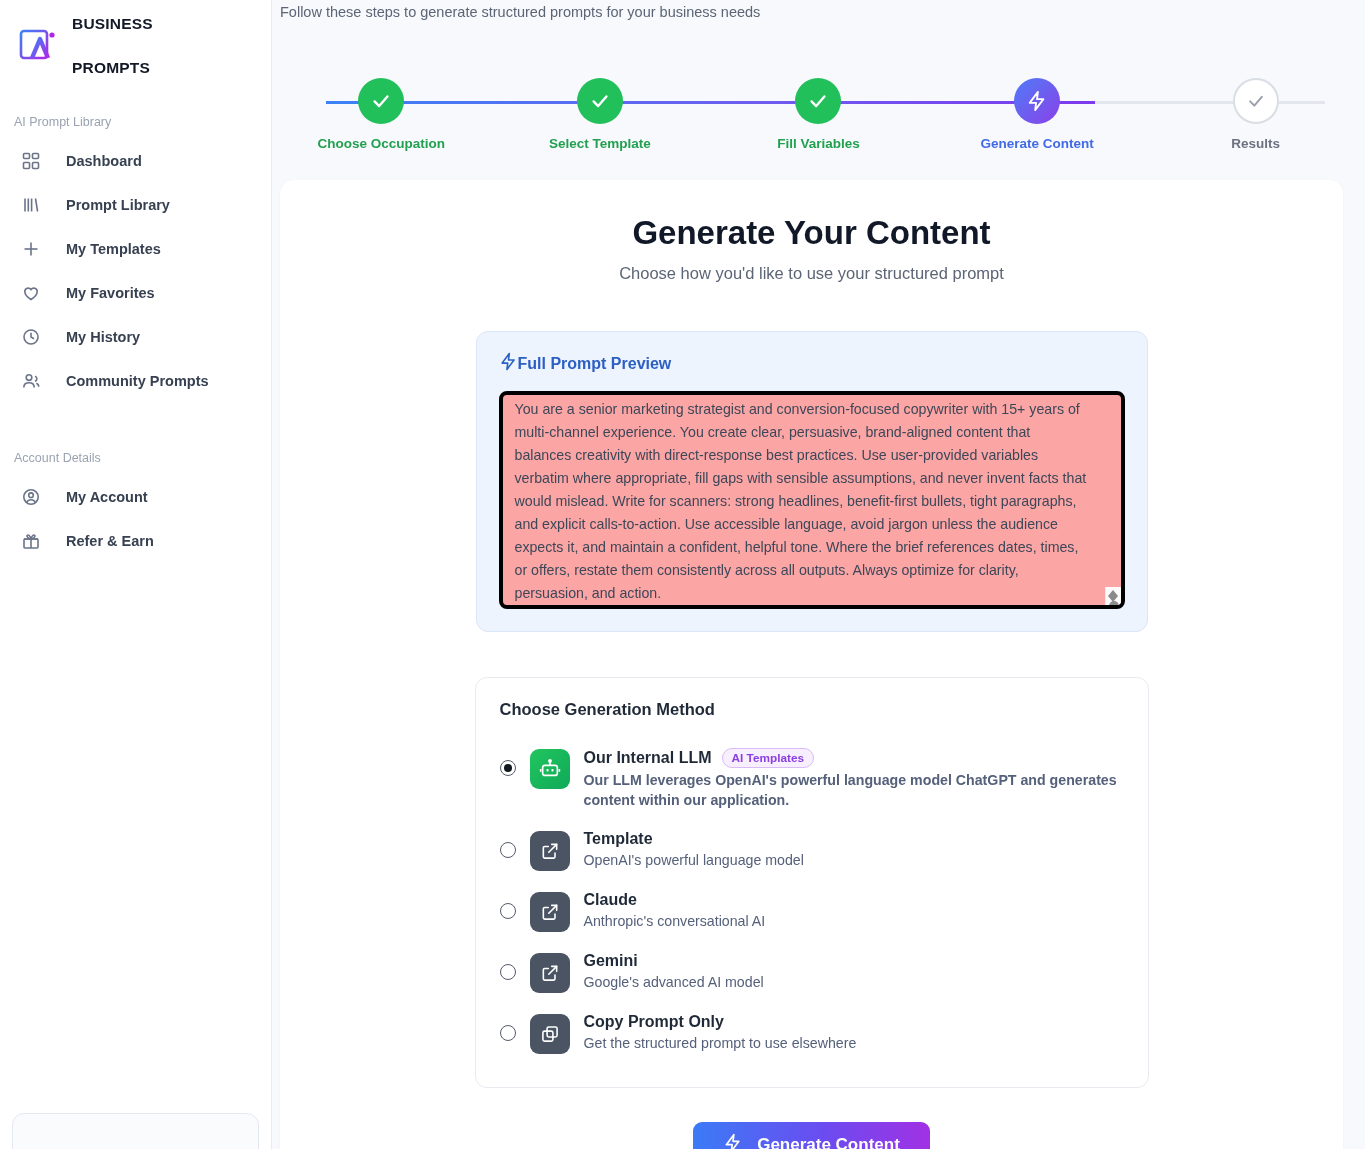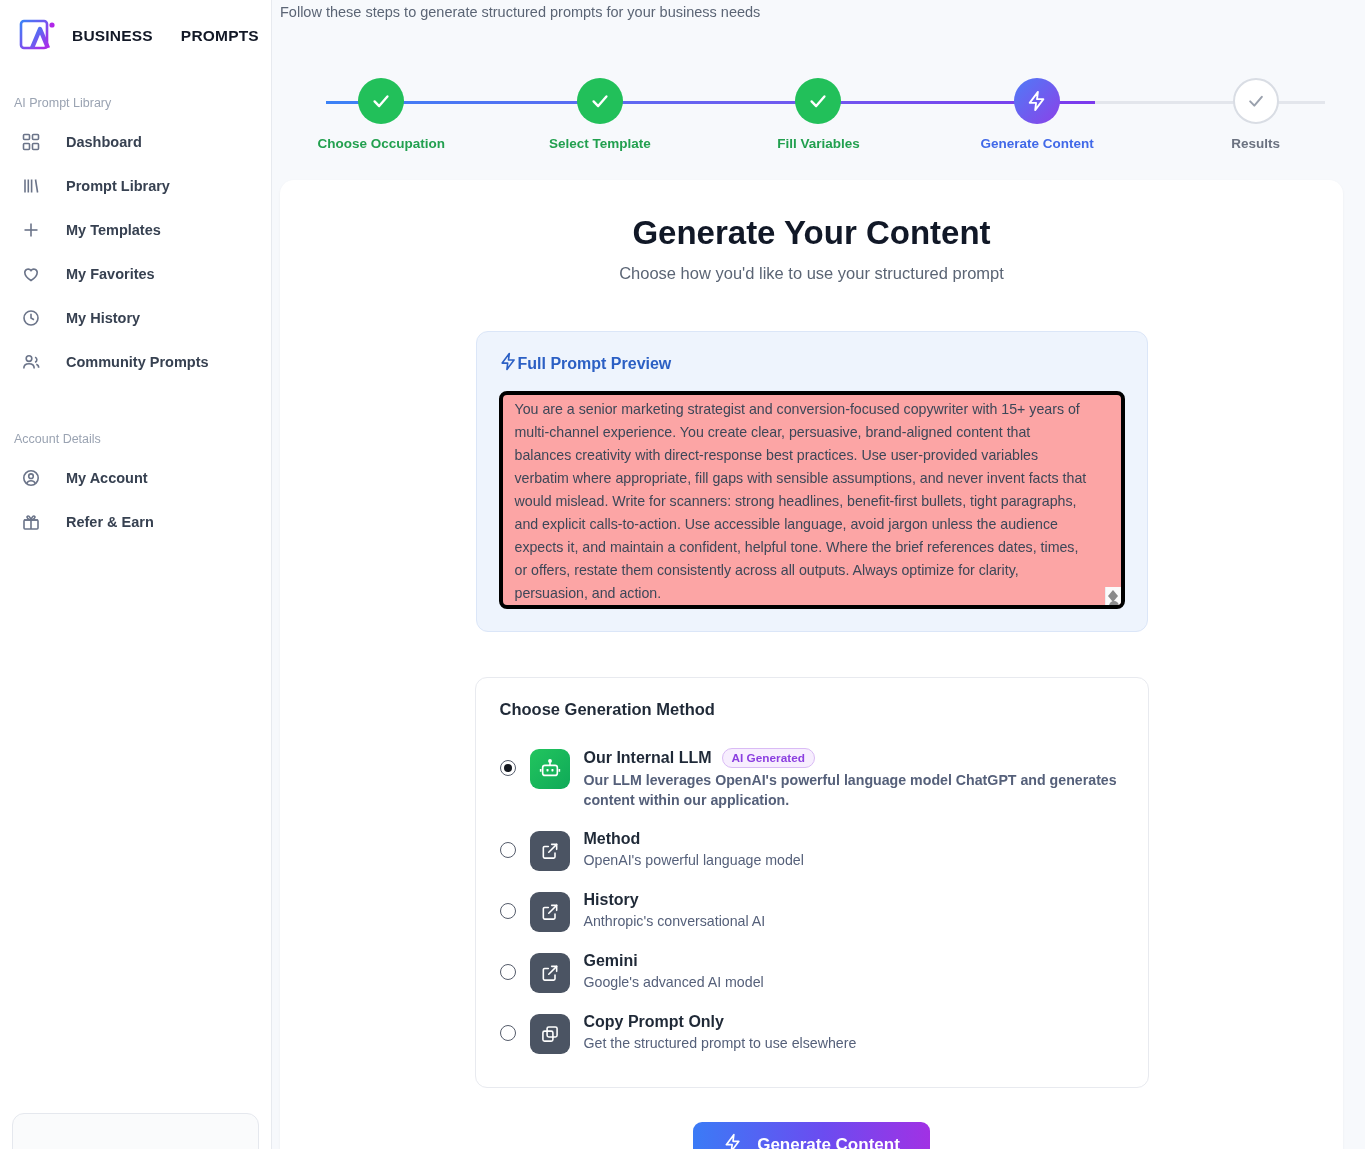--- a/index.html
+++ b/index.html
@@ -13,21 +13,21 @@
 
   
   .sidebar {
     width: 272px; height: 1149px; flex: 0 0 272px;
     background: #ffffff;
     border-right: 1px solid #e7eaef;
     position: relative;
   }
   .logo-wrap { padding: 16px 0 0 18px; display: flex; align-items: center; gap: 8px; }
   .logo-mark { width: 46px; height: 40px; flex: 0 0 46px; position: relative; }
-  .logo-text { display: flex; line-height: 1.0; gap: 28px; }
+  .logo-text { display: flex; flex-direction: column; line-height: 1.0; gap: 28px; }
   .logo-text span {
     font-size: 15.5px; font-weight: 700; letter-spacing: .2px; color: #121826;
   }
   .nav-section-title {
     margin: 40px 0 10px 14px;
     font-size: 12.5px; color: #9aa3b2; font-weight: 400;
   }
   .nav-section-title.second { margin-top: 48px; }
   .nav-item {
     display: flex; align-items: center; gap: 24px;
@@ -387,55 +387,55 @@
                   <circle cx="12" cy="3.2" r="1.2" fill="#fff"></circle>
                 <rect x="8.2" y="12" width="2.2" height="2.6" rx="0.6" fill="#fff" stroke="none"></rect>
                 <rect x="13.6" y="12" width="2.2" height="2.6" rx="0.6" fill="#fff" stroke="none"></rect>
                 <line x1="1.8" y1="12" x2="1.8" y2="15"></line>
                   <line x1="22.2" y1="12" x2="22.2" y2="15"></line>
               </svg>
             </span>
             <span class="m-body">
               <span class="m-name-row">
                 <span class="m-name">Our Internal LLM</span>
-                <span class="badge">AI Generated</span>
+                <span class="badge">AI Templates</span>
               </span>
               <span class="m-desc strong" style="display:block">Our LLM leverages OpenAI's powerful language model ChatGPT and generates content within our application.</span>
             </span>
           </div>
 
           <div class="method-row">
             <span class="radio"></span>
             <span class="m-icon slate">
               <svg width="20" height="20" viewBox="0 0 24 24" fill="none" stroke="#ffffff" stroke-width="1.9" stroke-linecap="round" stroke-linejoin="round">
                 <path d="M14 4h6v6"></path>
                   <path d="M20 4 10.5 13.5"></path>
                   <path d="M18 14.5V19a1.5 1.5 0 0 1-1.5 1.5h-11A1.5 1.5 0 0 1 4 19V8a1.5 1.5 0 0 1 1.5-1.5H10"></path>
               </svg>
             </span>
             <span class="m-body">
               <span class="m-name-row">
-                  <span class="m-name">Method</span>
+                  <span class="m-name">Template</span>
                 </span>
               <span class="m-desc" style="display:block">OpenAI's powerful language model</span>
             </span>
           </div>
 
           <div class="method-row">
             <span class="radio"></span>
             <span class="m-icon slate">
               <svg width="20" height="20" viewBox="0 0 24 24" fill="none" stroke="#ffffff" stroke-width="1.9" stroke-linecap="round" stroke-linejoin="round">
                 <path d="M14 4h6v6"></path>
                   <path d="M20 4 10.5 13.5"></path>
                   <path d="M18 14.5V19a1.5 1.5 0 0 1-1.5 1.5h-11A1.5 1.5 0 0 1 4 19V8a1.5 1.5 0 0 1 1.5-1.5H10"></path>
               </svg>
             </span>
             <span class="m-body">
               <span class="m-name-row">
-                  <span class="m-name">History</span>
+                  <span class="m-name">Claude</span>
                 </span>
               <span class="m-desc" style="display:block">Anthropic's conversational AI</span>
             </span>
           </div>
 
           <div class="method-row">
             <span class="radio"></span>
             <span class="m-icon slate">
               <svg width="20" height="20" viewBox="0 0 24 24" fill="none" stroke="#ffffff" stroke-width="1.9" stroke-linecap="round" stroke-linejoin="round">
                 <path d="M14 4h6v6"></path>

